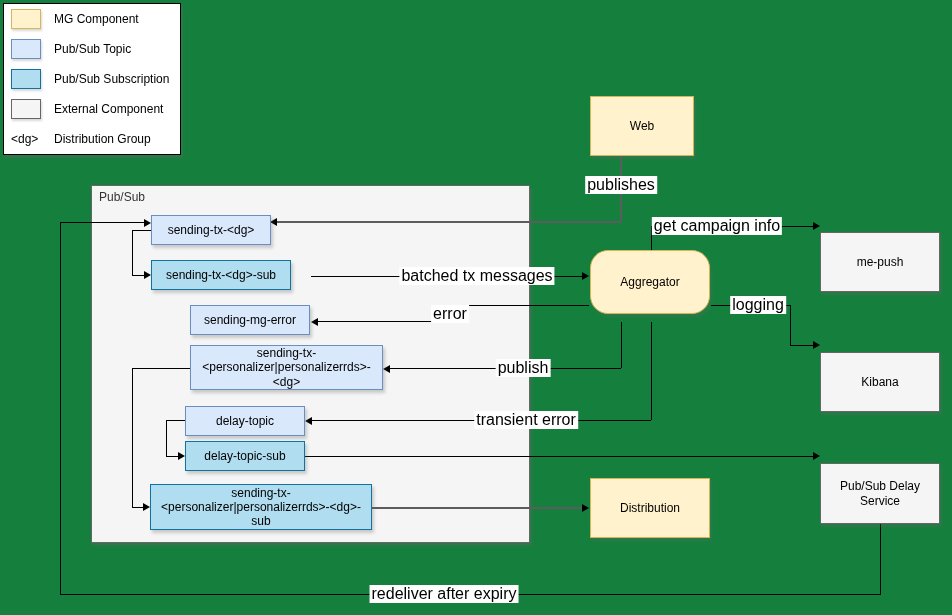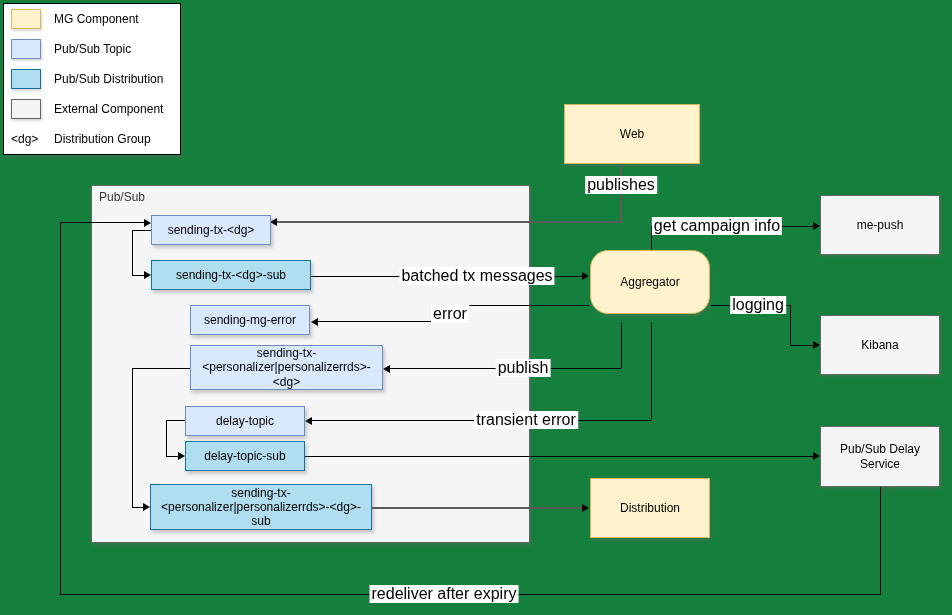--- a/index.html
+++ b/index.html
@@ -36,21 +36,21 @@
   .pubsub-box .box-title{color:#333333;}
   
   .node{
     position:absolute;display:flex;align-items:center;justify-content:center;
     text-align:center;font-size:12px;line-height:1.18;border:1px solid;box-sizing:border-box;
     box-shadow:2px 3px 3px rgba(102,102,102,0.3);z-index:3;padding:1px 3px;
   }
   .mg{background:#FFF2CC;border-color:#D6B656;}
   .topic{background:#DAE8FC;border-color:#6C8EBF;}
   .sub{background:#B1DDF0;border-color:#10739E;}
-  .ext{background:#F5F5F5;border-color:#666666;}
+  .ext{background:#F5F5F5;border-color:#666666;margin-top:37px;}
   
   .seg{position:absolute;background:#000;z-index:2;}
   .seg.h{height:1px;}
   .seg.v{width:1px;}
   .seg.thick{background:#5c5c5c;}
   .seg.h.thick{height:2px;}
   .seg.v.thick{width:2px;}
   .ar{position:absolute;width:0;height:0;z-index:2;}
   .ar.right{border-top:4px solid transparent;border-bottom:4px solid transparent;border-left:7px solid #000;}
   .ar.left{border-top:4px solid transparent;border-bottom:4px solid transparent;border-right:7px solid #000;}
@@ -69,21 +69,21 @@
     <div class="lrow">
       <span class="swatch sw-mg"></span>
       <span class="llabel">MG Component</span>
     </div>
     <div class="lrow">
       <span class="swatch sw-topic"></span>
       <span class="llabel">Pub/Sub Topic</span>
     </div>
     <div class="lrow">
       <span class="swatch sw-sub"></span>
-      <span class="llabel">Pub/Sub Distribution</span>
+      <span class="llabel">Pub/Sub Subscription</span>
     </div>
     <div class="lrow">
       <span class="swatch sw-ext"></span>
       <span class="llabel">External Component</span>
     </div>
     <div class="lrow">
       <span class="ldg">&lt;dg&gt;</span>
       <span class="llabel">Distribution Group</span>
     </div>
   </div>
@@ -141,26 +141,26 @@
   <div class="ar right" style="left:813px;top:452px;"></div>
 
   <div class="seg h" style="left:132px;top:368px;width:58px;"></div>
   <div class="seg v" style="left:132px;top:368px;height:139px;"></div>
   <div class="seg h" style="left:132px;top:507px;width:11px;"></div>
   <div class="ar right" style="left:143px;top:503px;"></div>
 
   <div class="seg h thick" style="left:372px;top:507px;width:210px;"></div>
   <div class="ar right" style="left:582px;top:504px;"></div>
 
-  <div class="node mg" style="left:564px;top:96px;width:136px;height:60px;margin-top:8px;">Web</div>
+  <div class="node mg" style="left:590px;top:96px;width:104px;height:60px;">Web</div>
   <div class="node mg" style="left:590px;top:250px;width:120px;height:64px;border-radius:18px;">Aggregator</div>
   <div class="node mg" style="left:590px;top:478px;width:120px;height:60px;">Distribution</div>
 
   <div class="node topic" style="left:151px;top:215px;width:120px;height:30px;">sending-tx-&lt;dg&gt;</div>
-  <div class="node sub" style="left:151px;top:260px;width:160px;height:30px;">sending-tx-&lt;dg&gt;-sub</div>
+  <div class="node sub" style="left:151px;top:260px;width:140px;height:30px;">sending-tx-&lt;dg&gt;-sub</div>
   <div class="node topic" style="left:190px;top:305px;width:120px;height:30px;">sending-mg-error</div>
   <div class="node topic" style="left:190px;top:345px;width:193px;height:45px;">sending-tx-&lt;personalizer|personalizerrds&gt;-&lt;dg&gt;</div>
   <div class="node topic" style="left:185px;top:406px;width:120px;height:30px;">delay-topic</div>
   <div class="node sub" style="left:185px;top:441px;width:120px;height:30px;">delay-topic-sub</div>
   <div class="node sub" style="left:150px;top:484px;width:222px;height:46px;">sending-tx-&lt;personalizer|personalizerrds&gt;-&lt;dg&gt;-sub</div>
 
   <div class="node ext" style="left:820px;top:195px;width:120px;height:60px;">me-push</div>
   <div class="node ext" style="left:820px;top:315px;width:120px;height:60px;">Kibana</div>
   <div class="node ext" style="left:820px;top:426px;width:120px;height:61px;">Pub/Sub Delay Service</div>
 

